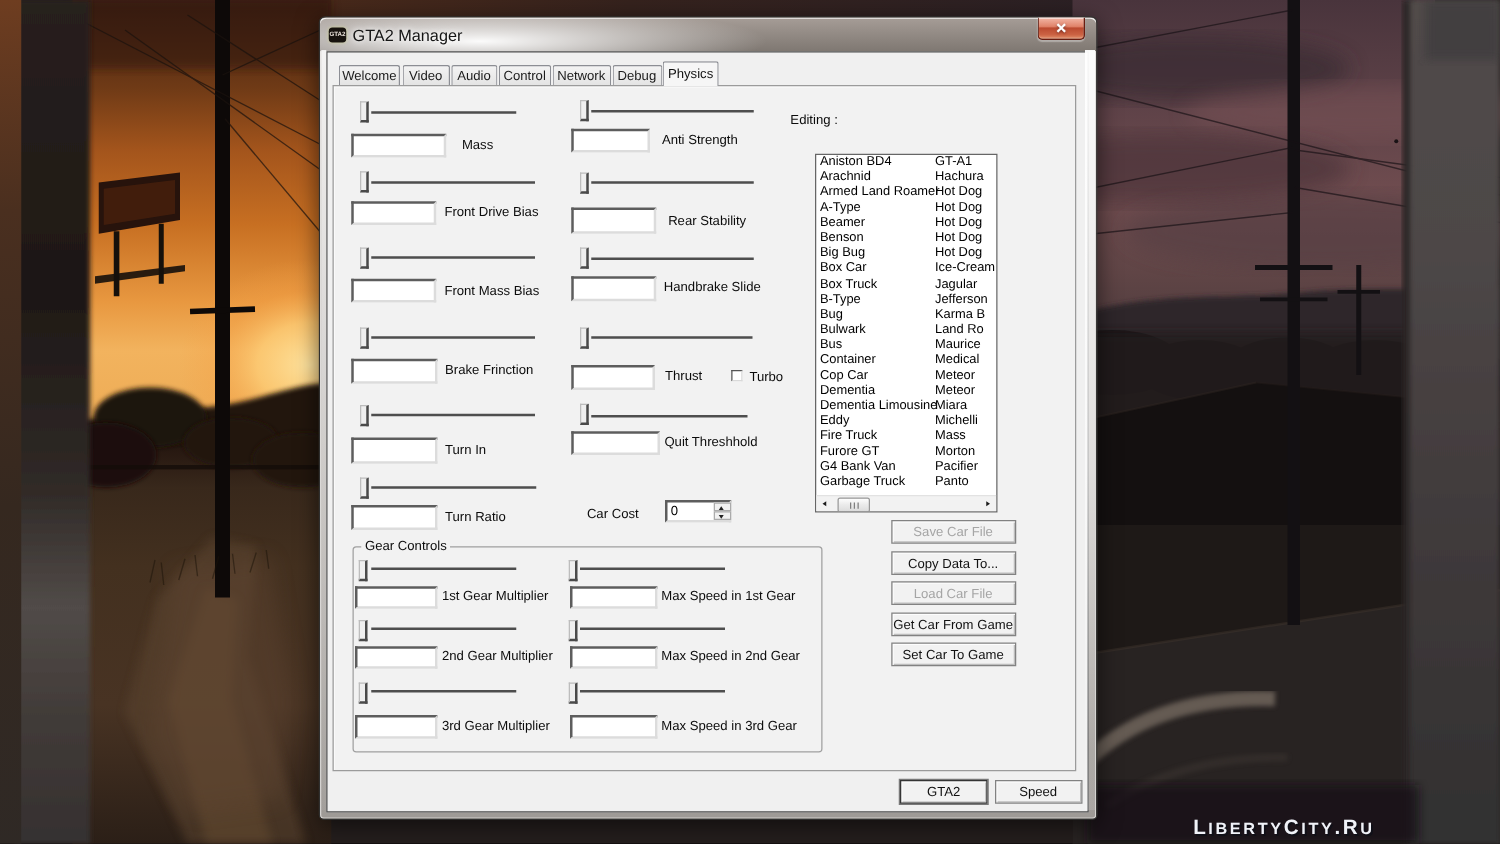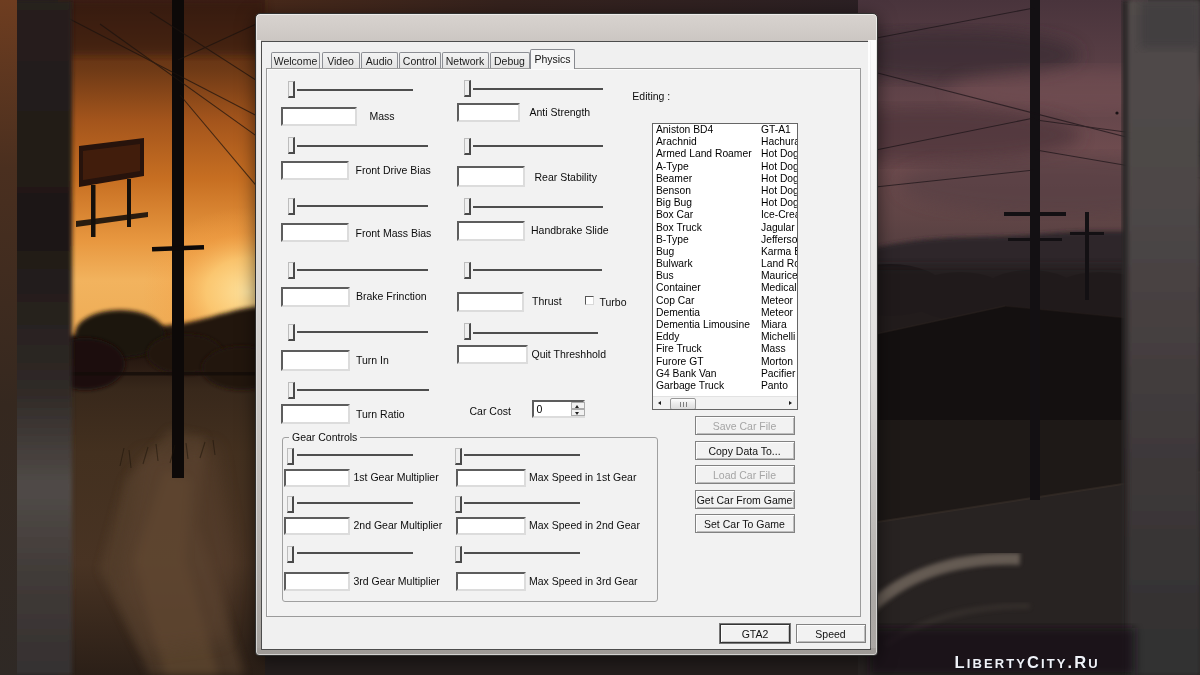--- a/index.html
+++ b/index.html
@@ -32,36 +32,36 @@
 .tabsel{position:absolute;top:7px;height:20px;background:#f6f6f6;border:1px solid #888a90;border-bottom:none;
  border-radius:2px 2px 0 0;font-size:10.5px;color:#111;text-align:center;line-height:18px;z-index:5;}
 #tabpage{position:absolute;left:4px;top:25.5px;width:595px;height:549px;background:#f2f2f2;
  border:1px solid #9b9b9b;box-shadow:inset 0 1px 0 #fcfcfc,inset 1px 0 0 #fafafa;z-index:2;}
 
 .tb{position:absolute;background:#fff;border:2px solid;border-color:#5d5d5d #dcdcdc #dcdcdc #5d5d5d;z-index:6;}
 .track{position:absolute;height:2px;background:#4e4e4e;z-index:6;}
 .thumb{position:absolute;width:7px;height:17px;background:#efefef;border:1px solid #bdbdbd;
  border-right:2px solid #4a4a4a;border-bottom:2px solid #4a4a4a;z-index:7;}
 .lbl{position:absolute;font-size:10.5px;color:#0c0c0c;white-space:nowrap;z-index:6;}
-.sbtn{position:absolute;left:434px;width:100px;height:19px;background:#f2f2f2;
+.sbtn{position:absolute;left:452px;width:100px;height:19px;background:#f2f2f2;
  border:1px solid #828282;box-shadow:inset 1px 1px 0 #fdfdfd,inset -1px -1px 0 #bdbdbd;
  font-size:10.5px;color:#111;text-align:center;line-height:18px;z-index:6;}
 .dis{color:#a5a5a5;}
 .cb{position:absolute;width:9px;height:9px;background:#fff;border:1px solid;border-color:#555 #d9d9d9 #d9d9d9 #555;z-index:6;}
 .spin{position:absolute;width:14px;height:14.5px;z-index:7;}
 .su,.sd{position:absolute;left:0;width:14px;height:7px;background:#f1f1f1;border:1px solid #ababab;}
 .su{top:0;}.sd{top:7.5px;}
 .su:after{content:"";position:absolute;left:3.8px;top:2.2px;border-left:2.6px solid transparent;border-right:2.6px solid transparent;border-bottom:3px solid #222;}
 .sd:after{content:"";position:absolute;left:3.8px;top:2.2px;border-left:2.6px solid transparent;border-right:2.6px solid transparent;border-top:3px solid #222;}
 .grp{position:absolute;border:1px solid #a0a0a0;border-radius:3px;z-index:5;}
 #listbox{position:absolute;left:391.5px;top:82.5px;width:146px;height:287.5px;background:#fff;border:1px solid #666;overflow:hidden;z-index:6;}
 #listrows{position:absolute;left:0;top:0.5px;width:200px;font-size:10.3px;color:#000;}
 .row{position:relative;height:12.19px;line-height:12.19px;white-space:nowrap;}
 .row b{font-weight:normal;position:absolute;left:3px;top:0;}
-.row i{font-style:normal;position:absolute;left:108px;top:0;}
+.row i{font-style:normal;position:absolute;left:95px;top:0;}
 #hscroll{position:absolute;left:0;bottom:0;width:144px;height:13px;background:#f2f2f2;border-top:1px solid #e2e2e2;}
 .sbL,.sbR{position:absolute;top:0;width:14px;height:13px;}
 .sbL{left:0;}.sbR{right:0;}
 .sbL:after{content:"";position:absolute;left:4.5px;top:4px;border-top:2.5px solid transparent;border-bottom:2.5px solid transparent;border-right:3.5px solid #1c1c1c;}
 .sbR:after{content:"";position:absolute;left:5.5px;top:4px;border-top:2.5px solid transparent;border-bottom:2.5px solid transparent;border-left:3.5px solid #1c1c1c;}
 .sbT{position:absolute;left:17px;top:0.5px;width:26px;height:12px;background:linear-gradient(180deg,#fdfdfd,#ececec 45%,#dcdcdc);border:1px solid #989898;border-radius:2px;}
 .sbT i{position:absolute;top:3px;width:1px;height:5px;background:#7f7f7f;}
 .sbT i:nth-child(1){left:9px;}.sbT i:nth-child(2){left:12px;}.sbT i:nth-child(3){left:15px;}
 #gta2btn{border:1.5px solid #353535;box-shadow:0 0 0 1px #787878, inset 1px 1px 0 #fdfdfd,inset -1px -1px 0 #c6c6c6;}
 </style></head><body>
@@ -219,20 +219,27 @@
 
 <rect x="1122" y="0" width="10" height="675" fill="#2b2527" filter="url(#b2)"></rect>
 <rect x="1128" y="0" width="72" height="675" fill="url(#rstrip)" filter="url(#b2)"></rect>
 <rect x="1140" y="0" width="60" height="48" fill="#3e3a3c" opacity=".7" filter="url(#b4)"></rect>
 <rect x="870" y="628" width="265" height="47" fill="#121013" opacity=".7" filter="url(#b4)"></rect>
 
 <text x="956" y="669" font-family="Liberation Sans, sans-serif" font-weight="bold" fill="#101018" opacity=".95" letter-spacing="2.1" font-size="16.5">L<tspan font-size="13">IBERTY</tspan>C<tspan font-size="13">ITY</tspan>.R<tspan font-size="13">U</tspan></text>
 <text x="954.5" y="667.5" font-family="Liberation Sans, sans-serif" font-weight="bold" fill="#f0f2f8" letter-spacing="2.1" font-size="16.5">L<tspan font-size="13">IBERTY</tspan>C<tspan font-size="13">ITY</tspan>.R<tspan font-size="13">U</tspan></text>
 </svg>
 <div id="win">
+ <div id="titlebar">
+  <div id="ticon">GTA2</div>
+  <div id="ttext">GTA2 Manager</div>
+  <div id="closebtn">
+          <span>✕</span>
+        </div>
+ </div>
  <div id="client">
 
   <div class="tab" style="left:9px;width:49px;">Welcome</div>
   <div class="tab" style="left:59.5px;width:38px;">Video</div>
   <div class="tab" style="left:98.5px;width:37.5px;">Audio</div>
   <div class="tab" style="left:137px;width:41.5px;">Control</div>
   <div class="tab" style="left:179.5px;width:47px;">Network</div>
   <div class="tab" style="left:227.5px;width:40px;">Debug</div>
   <div class="tabsel" style="left:268px;width:45px;">Physics</div>
   <div id="tabpage"></div>

